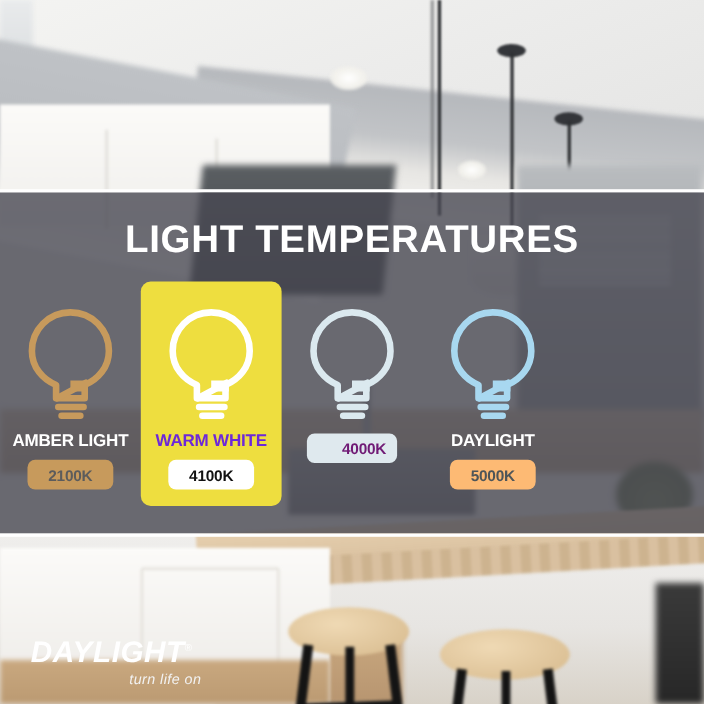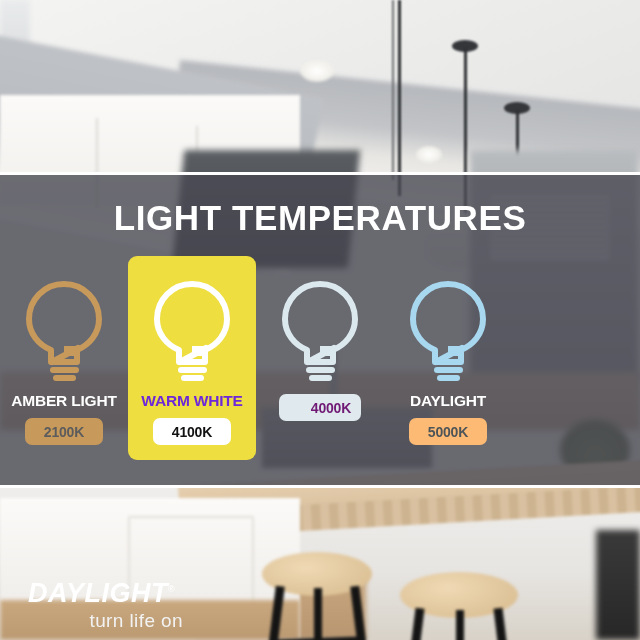--- a/index.html
+++ b/index.html
@@ -94,22 +94,22 @@
   .card.hl .lbl{color:#6d28d9;}
   .pill{margin-top:8px;min-width:78px;height:27px;border-radius:7px;
     display:flex;align-items:center;justify-content:center;
     font-size:14px;font-weight:bold;letter-spacing:-0.2px;padding:0 10px;box-sizing:border-box;}
 
   
   .logo{position:absolute;left:28px;top:580px;width:190px;}
   .logo-word{font-size:27px;font-weight:bold;font-style:italic;color:#ffffff;
     letter-spacing:0.5px;line-height:1;position:relative;display:inline-block;}
   .logo-reg{font-size:9px;vertical-align:super;font-style:normal;font-weight:normal;}
-  .logo-tag{margin-top:3px;text-align:right;width:155px;font-size:19px;color:#f2f2f2;
-    letter-spacing:0.4px;}
+  .logo-tag{margin-top:3px;text-align:right;width:155px;font-size:13px;color:#f2f2f2;
+    letter-spacing:0.4px;font-style:italic;}
 </style>
 </head>
 <body>
 
 <div class="stage">
 
   <div class="photo">
     <div class="ph-ceiling"></div>
     <div class="ph-wallL"></div>
     <div class="ph-crown2"></div>

